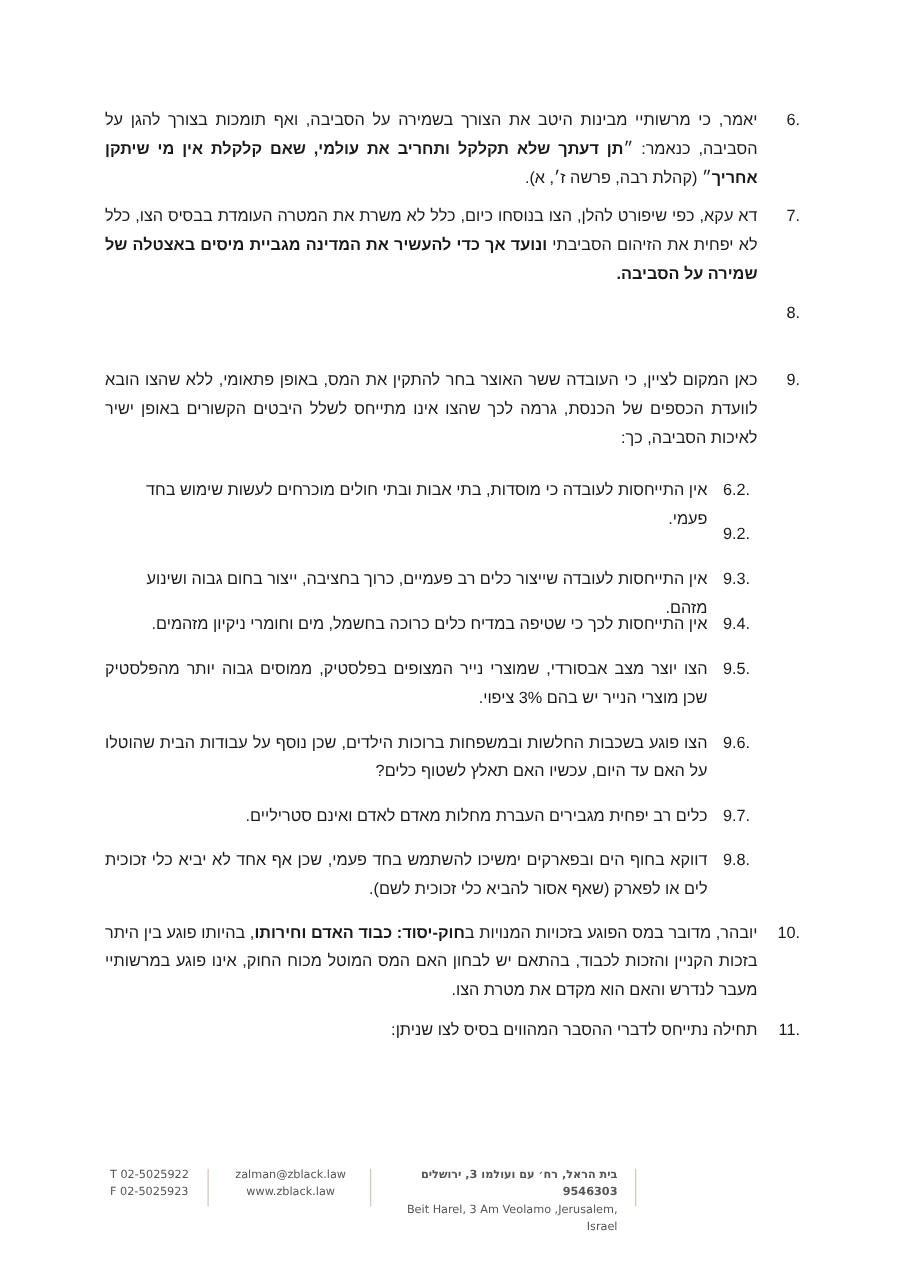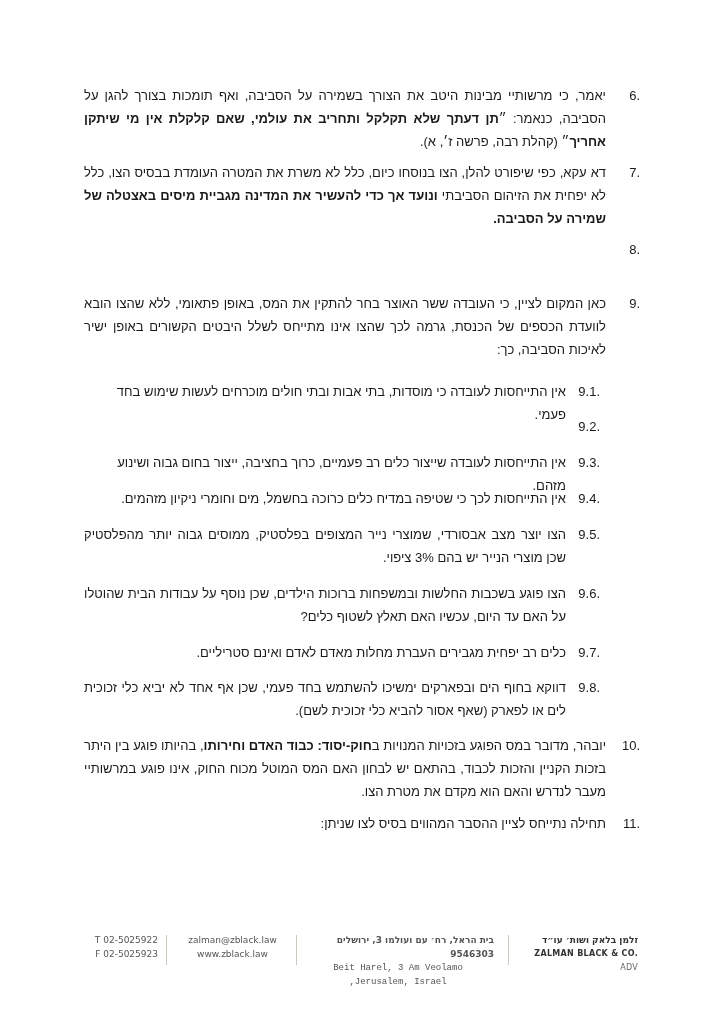--- a/index.html
+++ b/index.html
@@ -58,21 +58,20 @@
       width: 574px;
       height: 36px;
       font-family: "DejaVu Sans", sans-serif;
       color: #555555;
       font-size: 9px;
     }
     .f-col {
       position: absolute;
       top: 0;
       line-height: 14px;
-      text-align: right;
     }
     .f-div {
       position: absolute;
       top: 2px;
       width: 1px;
       height: 30px;
       background: #cfc8bf;
     }
     .f-firm {
       text-align: right;
@@ -105,21 +104,21 @@
   <div class="para" style="top:238px; left:84px; width:522px;">
     <span class="num">8.</span>
   </div>
 
   <div class="para" style="top:292px; left:84px; width:522px;">
     <span class="num">9.</span>
     <span>כאן המקום לציין, כי העובדה ששר האוצר בחר להתקין את המס, באופן פתאומי, ללא שהצו הובא לוועדת הכספים של הכנסת, גרמה לכך שהצו אינו מתייחס לשלל היבטים הקשורים באופן ישיר לאיכות הסביבה, כך:</span>
   </div>
 
   <div class="sub" style="top:380px; left:84px; width:482px;">
-    <span class="num">9.1.</span>
+    <span class="num">6.2.</span>
     <span>אין התייחסות לעובדה כי מוסדות, בתי אבות ובתי חולים מוכרחים לעשות שימוש בחד פעמי.</span>
   </div>
   <div class="sub" style="top:415px; left:84px; width:482px;">
     <span class="num">9.2.</span>
   </div>
   <div class="sub" style="top:451px; left:84px; width:482px;">
     <span class="num">9.3.</span>
     <span>אין התייחסות לעובדה שייצור כלים רב פעמיים, כרוך בחציבה, ייצור בחום גבוה ושינוע מזהם.</span>
   </div>
   <div class="sub" style="top:487px; left:84px; width:482px;">
@@ -143,43 +142,36 @@
     <span>דווקא בחוף הים ובפארקים ימשיכו להשתמש בחד פעמי, שכן אף אחד לא יביא כלי זכוכית לים או לפארק (שאף אסור להביא כלי זכוכית לשם).</span>
   </div>
 
   <div class="para" style="top:734px; left:84px; width:522px;">
     <span class="num">10.</span>
     <span>יובהר, מדובר במס הפוגע בזכויות המנויות ב</span><b>חוק-יסוד: כבוד האדם וחירותו</b><span>, בהיותו פוגע בין היתר בזכות הקניין והזכות לכבוד, בהתאם יש לבחון האם המס המוטל מכוח החוק, אינו פוגע במרשותיי מעבר לנדרש והאם הוא מקדם את מטרת הצו.</span>
   </div>
 
   <div class="para" style="top:812px; left:84px; width:522px; text-align:right;">
     <span class="num">11.</span>
-    <span>תחילה נתייחס לציין ההסבר המהווים בסיס לצו שניתן:</span>
+    <span>תחילה נתייחס לדברי ההסבר המהווים בסיס לצו שניתן:</span>
   </div>
 
   <div class="footer">
     <div class="f-col" style="left:8px; width:70px;">
       <div>T 02-5025922</div>
       <div>F 02-5025923</div>
     </div>
     <div class="f-div" style="left:86px;"></div>
 
     <div class="f-col" style="left:95px; width:115px; text-align:center;">
       <div>zalman@zblack.law</div>
       <div>www.zblack.law</div>
     </div>
     <div class="f-div" style="left:216px;"></div>
 
     <div class="f-col" style="left:222px; width:192px; text-align:right;">
       <div style="direction:rtl;font-weight:bold;">בית הראל, רח׳ עם ועולמו 3, ירושלים 9546303</div>
-      <div style="direction:ltr; text-align:center;font-family:Liberation Mono, monospace;">Beit Harel, 3 Am Veolamo ,Jerusalem, Israel</div>
+      <div style="direction:ltr; text-align:right;">Beit Harel, 3 Am Veolamo ,Jerusalem, Israel</div>
     </div>
     <div class="f-div" style="left:428px;"></div>
 
-    <div class="f-col f-firm" style="left:438px; width:120px;">
-      <div>זלמן בלאק ושות׳ עו״ד</div>
-      <div class="en" style="text-align:right;">
-        <span>ZALMAN BLACK &amp; CO.</span>
-        <span class="adv">ADV</span>
-      </div>
-    </div>
   </div>
 </div>
 
 </body></html>

